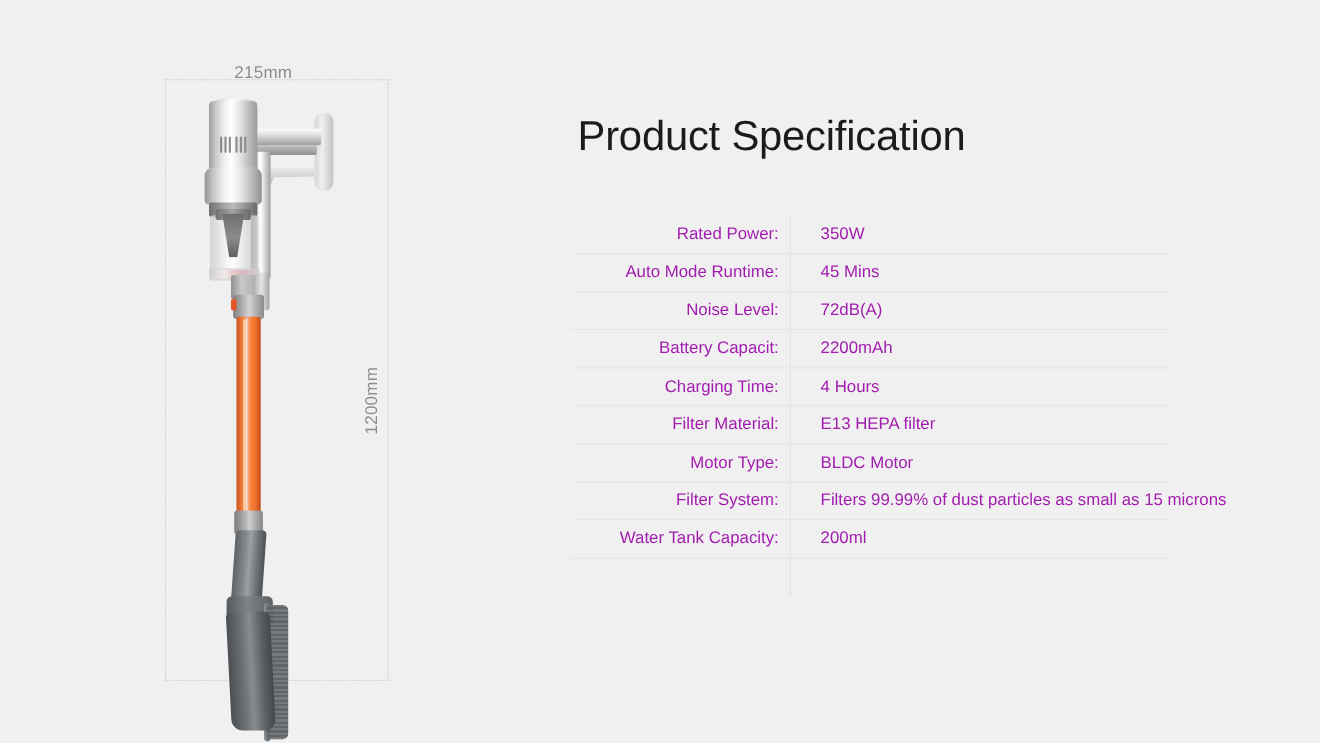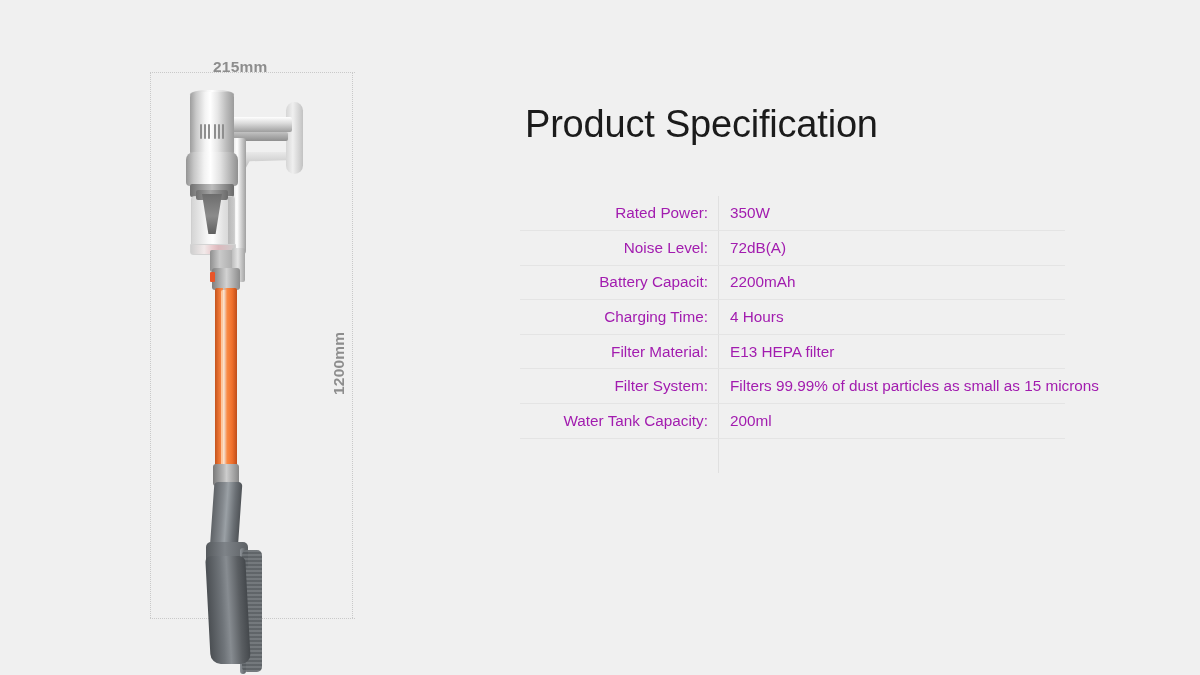--- a/index.html
+++ b/index.html
@@ -13,21 +13,21 @@
     height: 675px;
     background: #f0f0f0;
     font-family: "Liberation Sans", sans-serif;
     overflow: hidden;
   }
 
   
   #product-panel {
     position: absolute;
     left: 0; top: 0;
-    width: 500px; height: 530px; font-weight: bold;
+    width: 500px; height: 530px;
   }
 
   .dim-line {
     position: absolute;
     background-image: none;
   }
   .dim-h {
     height: 0;
     border-top: 1px dotted #c9c9c9;
   }
@@ -245,21 +245,21 @@
     vertical-align: middle;
   }
   #spec-table td.k {
     width: 188px;
     text-align: right;
     padding-right: 10px;
     border-right: 1px solid #e0e0e0;
     white-space: nowrap;
   }
   #spec-table td.v {
-    padding-left: 11px;
+    padding-left: 27px;
     white-space: nowrap;
     overflow: visible;
   }
   #spec-table tr.empty td { border-bottom: none; }
   #spec-table tr.empty td.k { border-right: 1px solid #e0e0e0; }
 </style>
 </head>
 <body>
 
 <div id="page">
@@ -319,34 +319,42 @@
 
   <div id="spec-panel">
     <div id="spec-title">Product Specification</div>
     <table id="spec-table">
       <tbody>
         <tr>
           <td class="k">Rated Power:</td>
           <td class="v">350W</td>
         </tr>
         <tr>
+          <td class="k">Auto Mode Runtime:</td>
+          <td class="v">45 Mins</td>
+        </tr>
+        <tr>
           <td class="k">Noise Level:</td>
           <td class="v">72dB(A)</td>
         </tr>
         <tr>
           <td class="k">Battery Capacit:</td>
           <td class="v">2200mAh</td>
         </tr>
         <tr>
           <td class="k">Charging Time:</td>
           <td class="v">4 Hours</td>
         </tr>
         <tr>
           <td class="k">Filter Material:</td>
           <td class="v">E13 HEPA filter</td>
+        </tr>
+        <tr>
+          <td class="k">Motor Type:</td>
+          <td class="v">BLDC Motor</td>
         </tr>
         <tr>
           <td class="k">Filter System:</td>
           <td class="v">Filters 99.99% of dust particles as small as 15 microns</td>
         </tr>
         <tr>
           <td class="k">Water Tank Capacity:</td>
           <td class="v">200ml</td>
         </tr>
         <tr class="empty">

